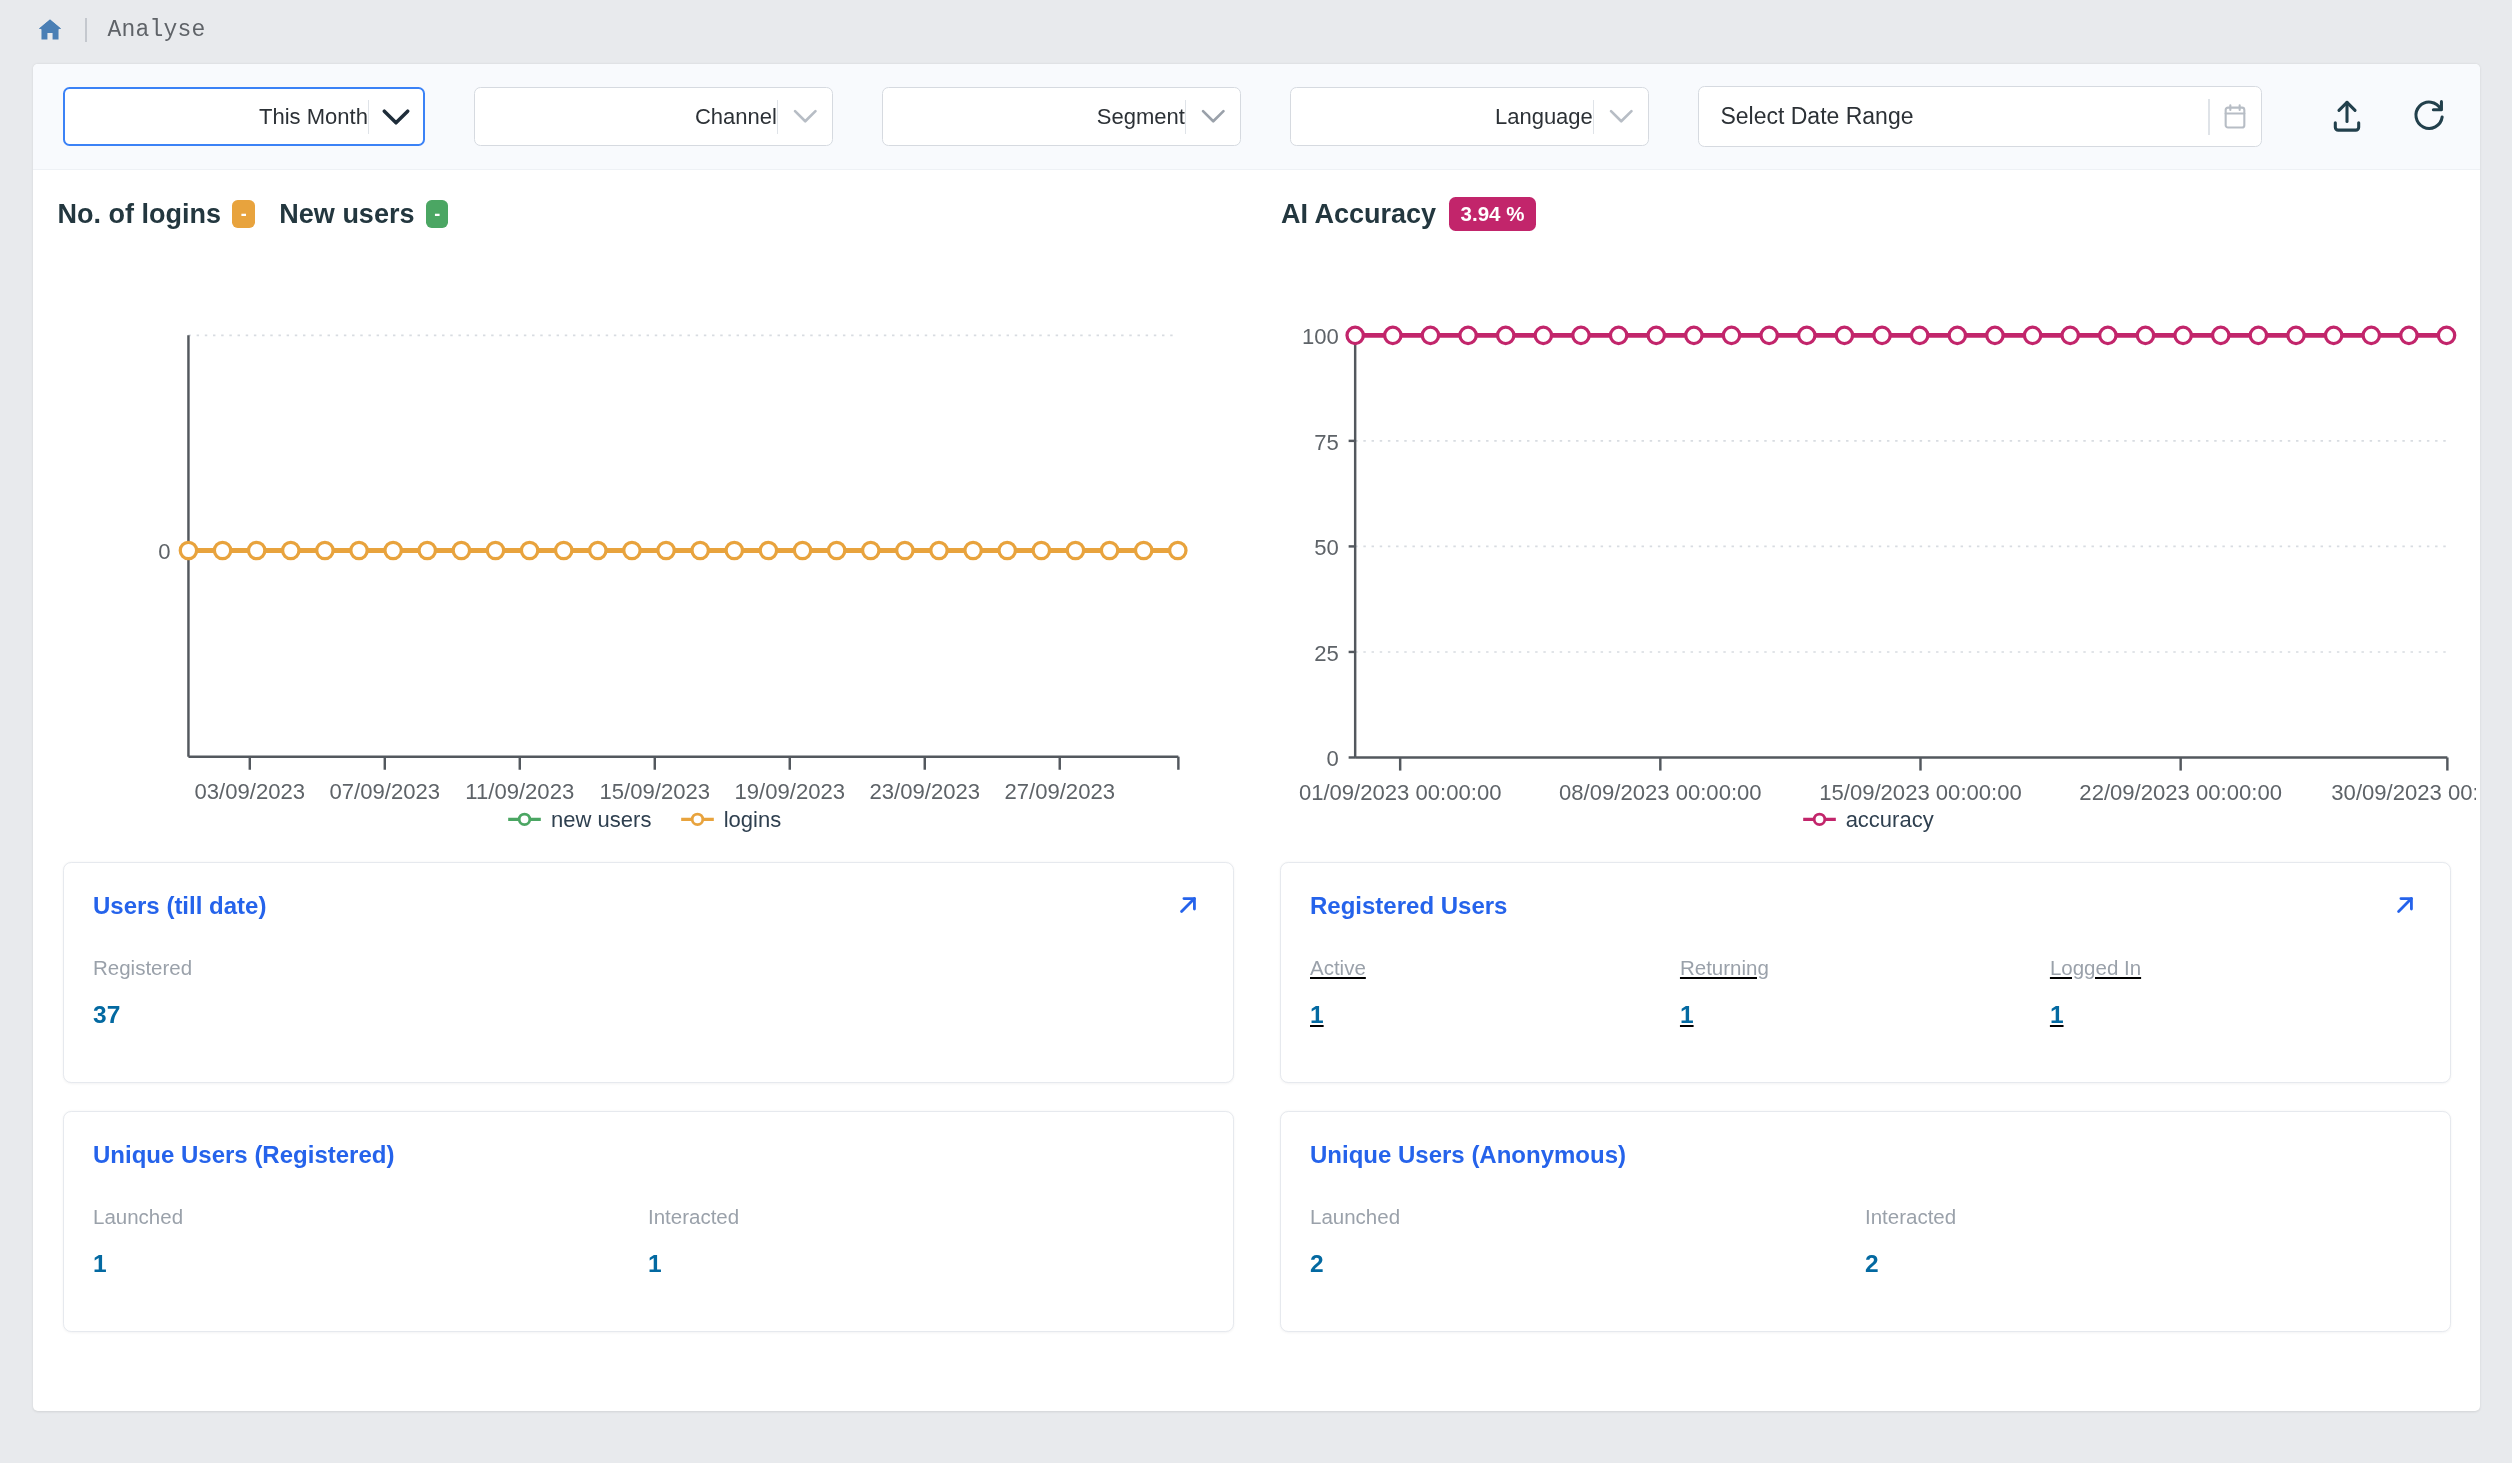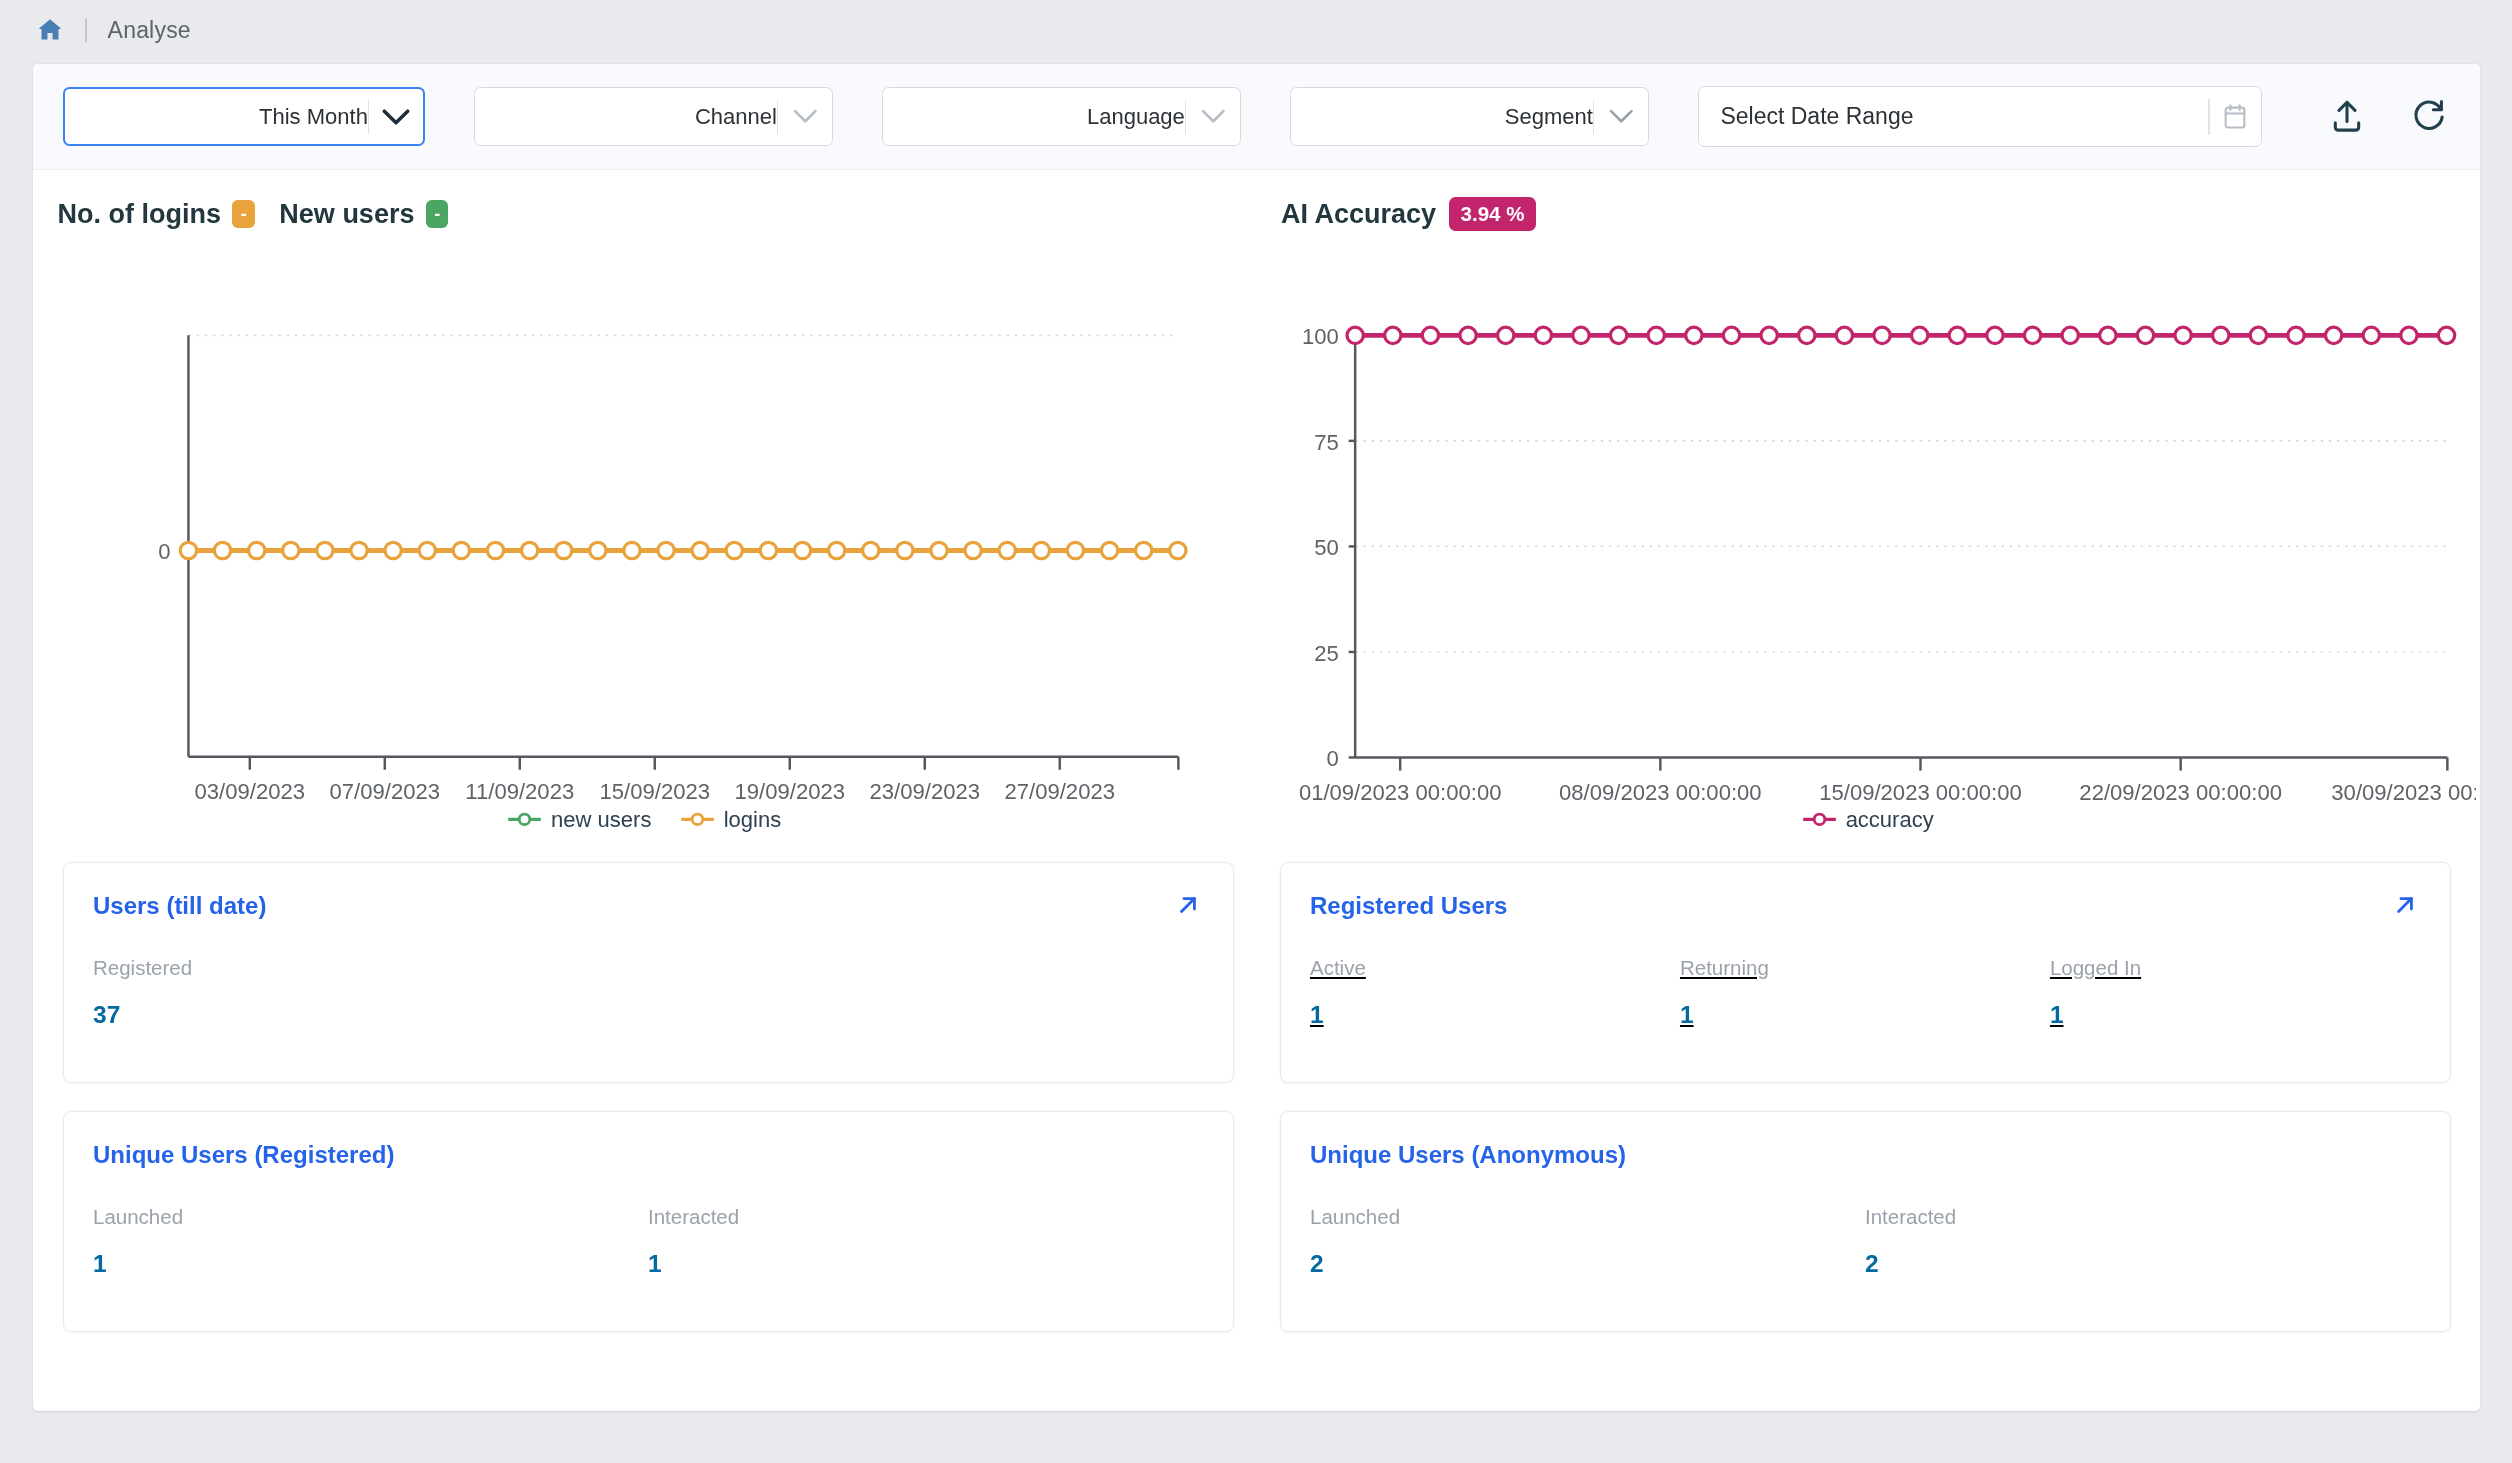--- a/index.html
+++ b/index.html
@@ -10,20 +10,21 @@
     overflow: hidden;
   }
 
   
   .breadcrumb {
     height: 60px;
     display: flex;
     align-items: center;
     padding-left: 36px;
     gap: 0;
+    font-family: Liberation Mono, monospace;
   }
   .home-icon { width: 28px; height: 28px; display:block; }
   .bc-sep {
     width: 1.6px; height: 24.5px; background: #c4c8ce;
     margin: 0 21px;
   }
   .bc-label { font-size: 23px; color: #5f6368; letter-spacing: 0.2px; }
 
   
   .panel {
@@ -185,35 +186,35 @@
       <span class="sel-text">Channel</span>
       <span class="divider"></span>
       <span class="chev">
         <svg width="24.5" height="16.4" viewBox="0 0 24 14">
             <path d="M2 2l10 10L22 2" stroke="#b7bdc5" stroke-width="2.6" fill="none" stroke-linecap="round" stroke-linejoin="round"></path>
           </svg>
       </span>
     </div>
 
     <div class="select w2">
+      <span class="sel-text">Segment</span>
+      <span class="divider"></span>
+      <span class="chev">
+        <svg width="24.5" height="16.4" viewBox="0 0 24 14">
+            <path d="M2 2l10 10L22 2" stroke="#9aa1aa" stroke-width="2.6" fill="none" stroke-linecap="round" stroke-linejoin="round"></path>
+          </svg>
+      </span>
+    </div>
+
+    <div class="select w2">
       <span class="sel-text">Language</span>
       <span class="divider"></span>
       <span class="chev">
         <svg width="24.5" height="16.4" viewBox="0 0 24 14">
             <path d="M2 2l10 10L22 2" stroke="#b7bdc5" stroke-width="2.6" fill="none" stroke-linecap="round" stroke-linejoin="round"></path>
-          </svg>
-      </span>
-    </div>
-
-    <div class="select w2">
-      <span class="sel-text">Segment</span>
-      <span class="divider"></span>
-      <span class="chev">
-        <svg width="24.5" height="16.4" viewBox="0 0 24 14">
-            <path d="M2 2l10 10L22 2" stroke="#9aa1aa" stroke-width="2.6" fill="none" stroke-linecap="round" stroke-linejoin="round"></path>
           </svg>
       </span>
     </div>
 
     <div class="daterange">
       <span class="dr-text">Select Date Range</span>
       <span class="dr-divider"></span>
       <span class="cal-box">
         <svg width="26" height="28" viewBox="0 0 22 24" fill="none" stroke="#b7bdc5" stroke-width="1.8">
           <rect x="3" y="4" width="16" height="17" rx="2"></rect>

